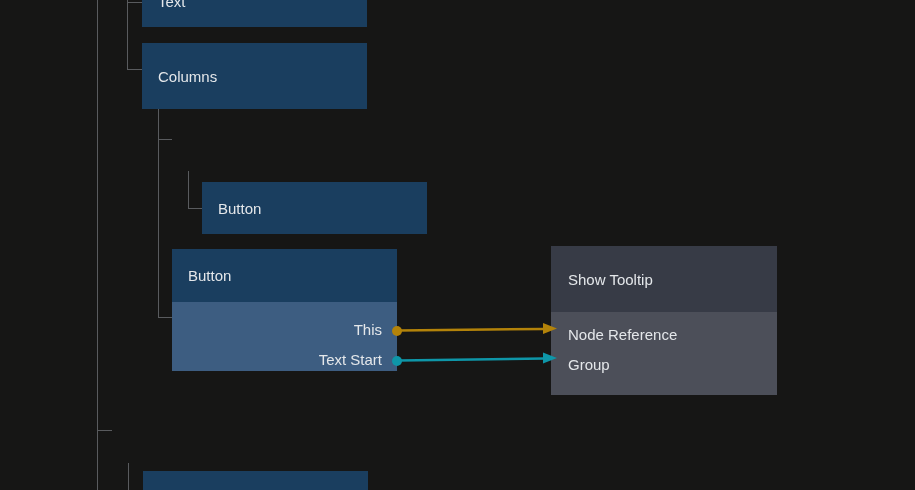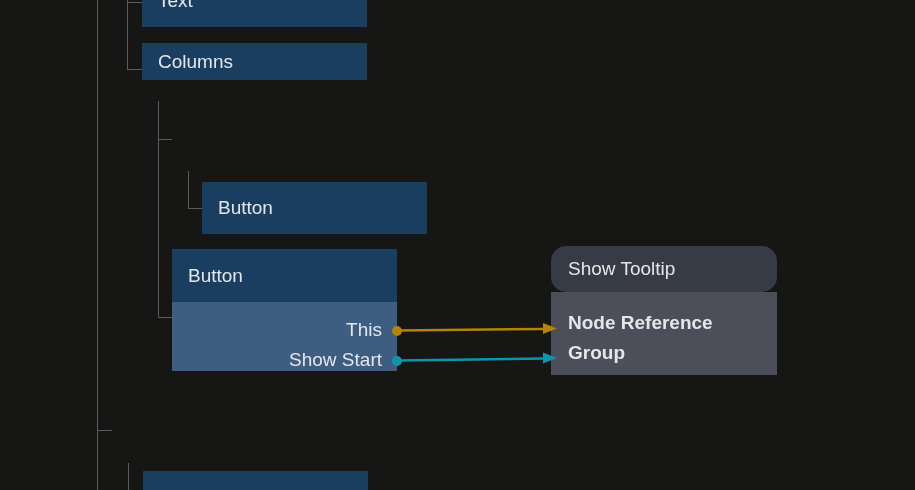--- a/index.html
+++ b/index.html
@@ -1,20 +1,20 @@
 <!DOCTYPE html>
 <html><head>
 <meta charset="utf-8">
 <style>
   html,body{margin:0;padding:0;background:#161615;}
   #stage{
     position:relative;width:915px;height:490px;overflow:hidden;
     background:#161615;
     font-family:"Liberation Sans",sans-serif;
-    color:#e4e7ea;font-size:19px;
+    color:#e4e7ea;font-size:15px;
   }
   
   .vline{position:absolute;width:1px;background:#595b5e;}
   .hline{position:absolute;height:1px;background:#595b5e;}
   
   .node{
     position:absolute;width:225px;height:52px;
     background:#1a3e5f;display:flex;align-items:center;
     padding-left:16px;box-sizing:border-box;
   }
@@ -26,27 +26,26 @@
     padding-left:16px;box-sizing:border-box;
   }
   .xnode .bdy{
     height:69px;background:#3d5d81;box-sizing:border-box;
     padding:13px 15px 0 8px;text-align:right;
   }
   .xnode .bdy .row{height:30px;line-height:30px;}
   
   .anode{position:absolute;left:551px;top:246px;width:226px;}
   .anode .hdr{
-    height:46px;background:#373b46;display:flex;align-items:center;
-    padding-left:17px;box-sizing:border-box;border-radius:15px;
+    height:66px;background:#373b46;display:flex;align-items:center;
+    padding-left:17px;box-sizing:border-box;
   }
   .anode .bdy{
     height:83px;background:#4c4f59;box-sizing:border-box;
-    padding:16px 0 0 17px;
-    font-weight:bold;
+    padding:8px 0 0 17px;
   }
   .anode .bdy .row{height:30px;line-height:30px;}
   svg{position:absolute;left:0;top:0;pointer-events:none;}
 </style>
 </head>
 <body>
 
 <div id="stage">
 
   <div class="vline" style="left:97px;top:0;height:490px;"></div>
@@ -58,36 +57,36 @@
   <div class="vline" style="left:188px;top:171px;height:37px;"></div>
   <div class="hline" style="left:188px;top:208px;width:14px;"></div>
   <div class="hline" style="left:158px;top:317px;width:14px;"></div>
   <div class="hline" style="left:97px;top:430px;width:15px;"></div>
   <div class="vline" style="left:128px;top:463px;height:27px;"></div>
 
   <div class="node" style="left:142px;top:-25px;">
     <span>Text</span>
   </div>
 
-  <div class="node" style="left:142px;top:43px;height:37px;">
+  <div class="node" style="left:142px;top:43px;height:66px;">
     <span>Columns</span>
   </div>
 
 
   <div class="node" style="left:202px;top:182px;">
     <span>Button</span>
   </div>
 
   <div class="xnode">
     <div class="hdr">
       <span>Button</span>
     </div>
     <div class="bdy">
       <div class="row">This</div>
-      <div class="row">Show Start</div>
+      <div class="row">Text Start</div>
     </div>
   </div>
 
 
   <div class="node" style="left:143px;top:471px;"></div>
 
   <div class="anode">
     <div class="hdr">
       <span>Show Tooltip</span>
     </div>

